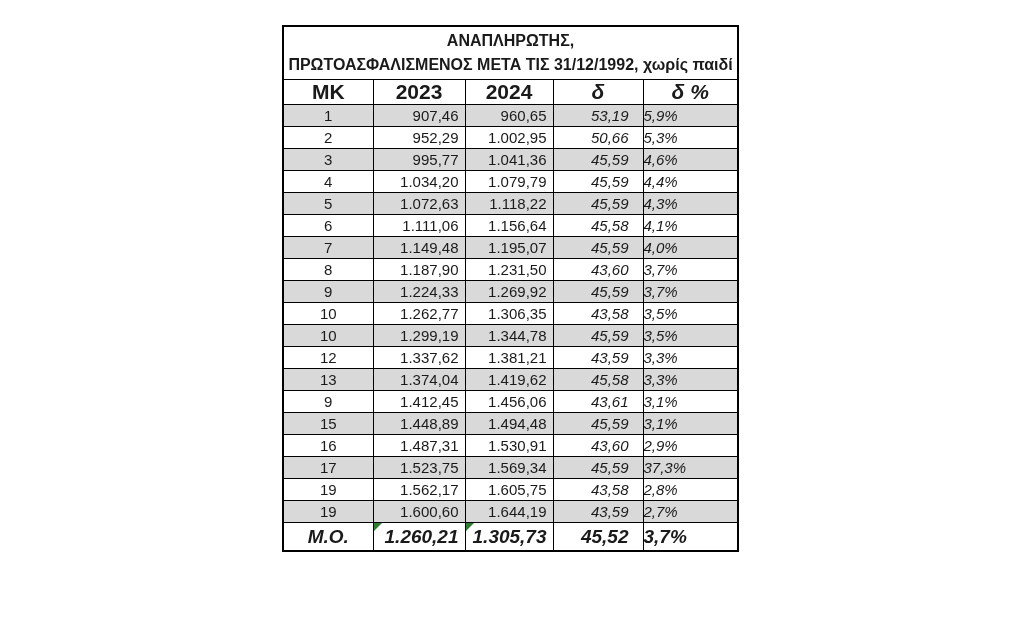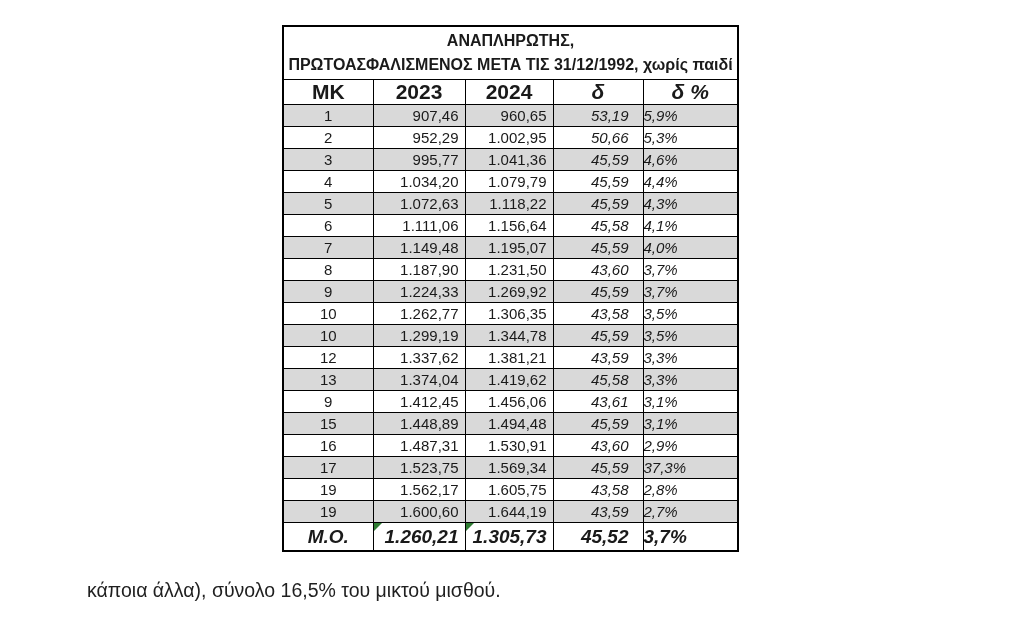--- a/index.html
+++ b/index.html
@@ -273,16 +273,15 @@
           <span class="flag"></span>
           <span>1.305,73</span>
         </td>
         <td class="c3">45,52</td>
         <td class="c4">3,7%</td>
       </tr>
     </tfoot>
   </table>
 
   <p class="note">
-    <span class="l2" style="display:block">κάποια άλλα), σύνολο 16,5% του μικτού μισθού.</span>
   </p>
 
 </div>
 
 </body></html>

